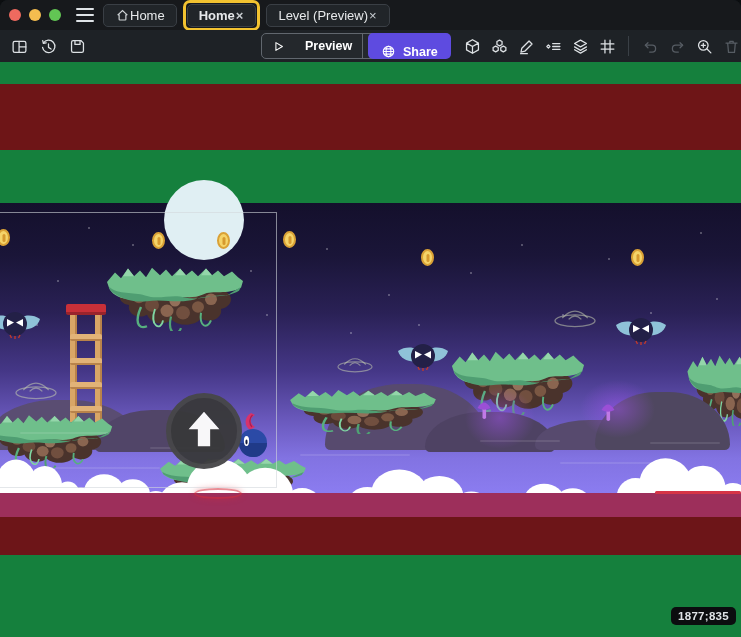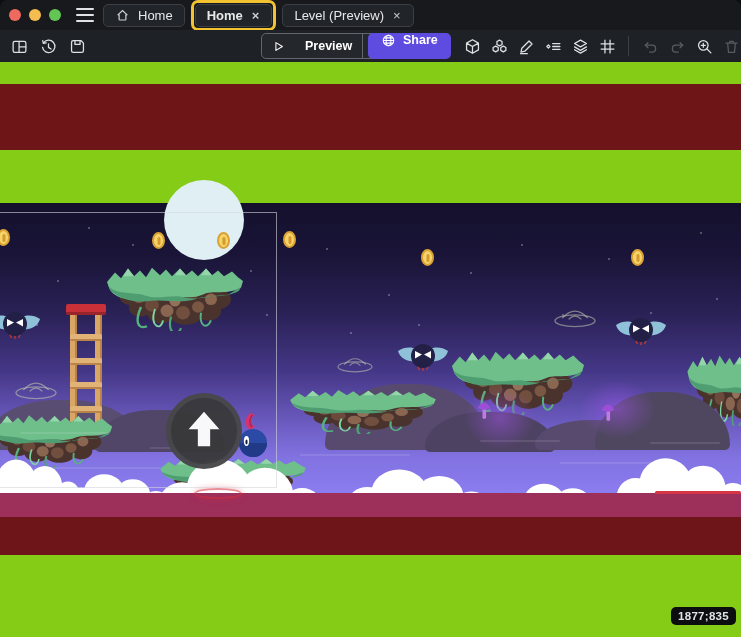--- a/index.html
+++ b/index.html
@@ -8,46 +8,46 @@
        font-family:"Liberation Sans", sans-serif;border-radius:8px 8px 0 0;}
   
   .titlebar{position:absolute;top:0;left:0;width:100%;height:30px;background:#17191c;
             display:flex;align-items:center;}
   .lights{display:flex;gap:8px;margin-left:9px;}
   .light{width:12px;height:12px;border-radius:50%;border:none;padding:0;}
   .light.red{background:#ee6a5f;} .light.yellow{background:#f5bd4f;} .light.green{background:#62c554;}
   .hamburger{margin-left:15px;width:18px;height:14px;display:flex;flex-direction:column;justify-content:space-between;cursor:pointer;}
   .hamburger span{display:block;height:2px;background:#dfe3e6;border-radius:1px;}
   .tabs{display:flex;align-items:center;margin-left:9px;gap:6px;height:100%;}
-  .tab{display:flex;align-items:center;gap:8px;height:23px;padding:0 11px;background:#212529;
+  .tab{display:flex;align-items:center;gap:0;height:23px;padding:0 11px;background:#212529;
        border:1px solid #3a3f45;border-radius:5px;color:#e6e8ea;font-size:13px;cursor:pointer;white-space:nowrap;}
   .tab .close{color:#c9ced2;font-size:13px;line-height:1;padding:0 1px;cursor:pointer;}
   .tab-highlight{border:3px solid #f2c230;border-radius:7px;padding:1px;display:flex;}
   .tab-highlight .tab{border-color:#3a3f45;font-weight:bold;}
   .ticon{width:15px;height:15px;stroke:#cfd3d6;fill:none;stroke-width:1.6;}
   
   .toolbar{position:absolute;top:30px;left:0;width:100%;height:32px;background:#1e2226;}
   .tb-left{position:absolute;left:8px;top:0;height:32px;display:flex;align-items:center;gap:7px;}
   .tb-btn{width:22px;height:22px;display:flex;align-items:center;justify-content:center;cursor:pointer;background:none;border:none;padding:0;}
   .tb-btn svg{width:17px;height:17px;stroke:#dde1e4;fill:none;stroke-width:1.5;stroke-linecap:round;stroke-linejoin:round;}
   .tb-btn.disabled svg{stroke:#565c63;}
   .preview-btn{position:absolute;left:261px;top:3px;height:26px;display:flex;align-items:center;
                background:#24282c;border:1px solid #61676e;border-radius:5px;color:#fff;cursor:pointer;}
   .preview-main{display:flex;align-items:center;gap:20px;padding:0 10px;}
   .preview-btn .divider{width:1px;height:100%;background:#61676e;}
   .preview-caret{width:22px;display:flex;align-items:center;justify-content:center;cursor:pointer;}
   .preview-btn svg{stroke:#fff;fill:none;stroke-width:1.6;stroke-linejoin:round;stroke-linecap:round;}
   .btn-label{font-size:12.5px;font-weight:bold;color:#fff;}
-  .share-btn{position:absolute;left:368px;top:3px;height:26px;display:flex;align-items:flex-start;gap:7px;
+  .share-btn{position:absolute;left:368px;top:3px;height:26px;display:flex;align-items:flex-end;gap:7px;
              padding:0 13px;background:#5e4be0;border:none;border-radius:5px;cursor:pointer;}
   .share-btn svg{stroke:#fff;fill:none;stroke-width:1.4;}
   .tb-right{position:absolute;left:461px;top:0;height:32px;display:flex;align-items:center;gap:5px;}
   .tb-sep{width:1px;height:20px;background:#3a4046;margin:0 5px;}
   
-  .canvas{position:absolute;top:62px;left:0;width:741px;height:575px;background:#84cc16;overflow:hidden;}
+  .canvas{position:absolute;top:62px;left:0;width:741px;height:575px;background:#15803d;overflow:hidden;}
   .band{position:absolute;left:0;width:100%;}
   .band.red-top{top:22px;height:66px;background:#6e1517;}
   .band.magenta{top:431px;height:24px;background:#9d2f5b;}
   .band.red-bottom{top:455px;height:38px;background:#6d1518;}
   .sky{position:absolute;left:0;top:141px;width:100%;height:290px;
        background:linear-gradient(180deg,#14102c 0%,#1a1538 18%,#2a2156 38%,#453787 58%,#6a59bd 75%,#8273e2 88%,#8b7cf0 100%);}
   .star{position:absolute;width:2px;height:2px;border-radius:50%;background:rgba(255,255,255,.35);}
   .moon{position:absolute;left:164px;top:118px;width:80px;height:80px;border-radius:50%;background:#e0eff3;}
   .coin{position:absolute;width:13px;height:17px;border-radius:50%;background:#f5d469;border:2px solid #daa135;}
   .coin::after{content:"";position:absolute;left:50%;top:50%;transform:translate(-50%,-50%);

